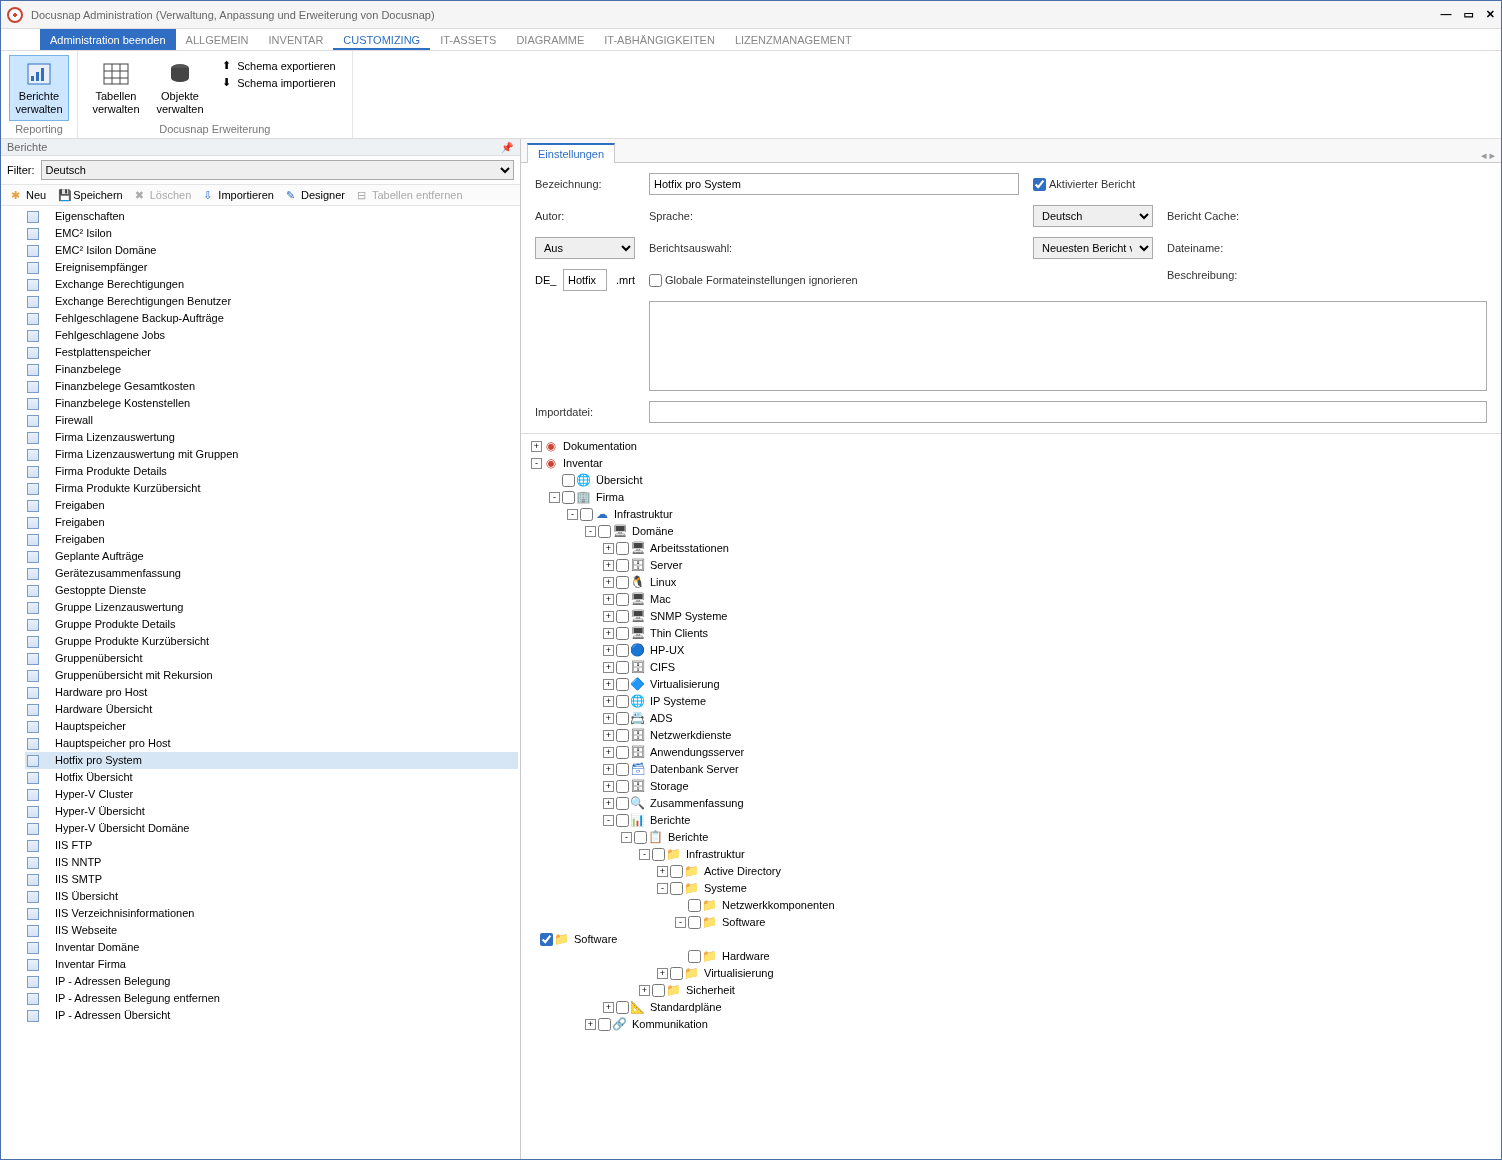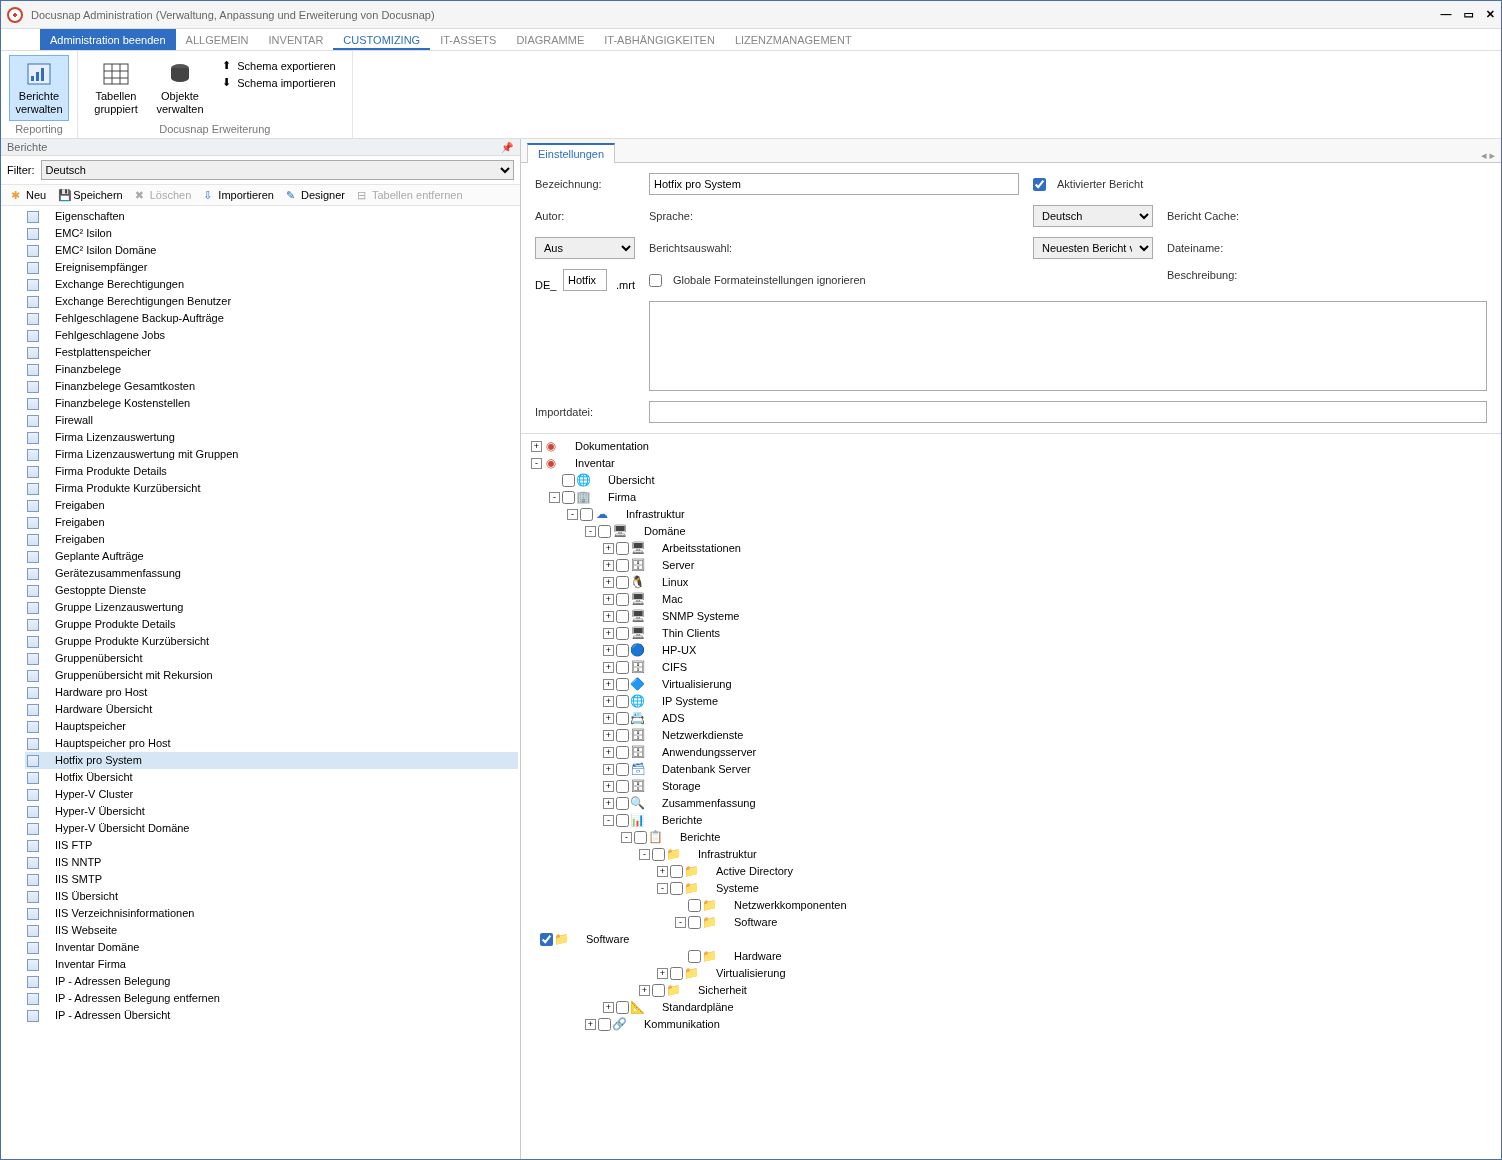--- a/index.html
+++ b/index.html
@@ -37,34 +37,34 @@
 .reportlist .ritem.sel{background:#d7e6f5;}
 .reportlist .ic-rep{width:12px;height:12px;border:1px solid #7a9cc6;background:linear-gradient(#e9f1fb,#d3e2f4);flex-shrink:0;}
 .rightpane{flex:1;display:flex;flex-direction:column;overflow:hidden;}
 .tabrow{display:flex;align-items:flex-end;height:24px;border-bottom:1px solid #c9c9c9;padding-left:6px;background:#f8f8f8;text-align:center;}
 .tabrow .tab{padding:3px 10px;border:1px solid #c9c9c9;border-bottom:none;background:#fff;color:#2f6ec2;border-top:2px solid #2f6ec2;margin-bottom:-1px;cursor:pointer;}
 .tabrow .navr{margin-left:auto;padding-right:6px;color:#999;}
 .form{padding:10px 14px;display:grid;grid-template-columns:100px 370px 120px 1fr;column-gap:14px;row-gap:10px;align-items:center;}
 .form label{color:#333;font-size:11px;}
 .form input[type=text],.form select,.form textarea{border:1px solid #aaa;height:22px;padding:2px 4px;font-size:11px;width:100%;}
 .form textarea{height:90px;resize:none;overflow-y:scroll;}
-.form .cbx{display:flex;align-items:center;gap:11px;}
+.form .cbx{display:flex;align-items:center;gap:3px;}
 .form .cbx input[type=checkbox]{accent-color:#2f6ec2;width:13px;height:13px;}
-.form .fnrow{display:flex;align-items:flex-end;}
+.form .fnrow{display:flex;align-items:center;}
 .form .fnrow .pre{width:28px;text-align:left;}
 .form .fnrow input{flex:1;}
 .form .fnrow .suf{width:28px;text-align:right;}
 .form .full2{grid-column:2/5;}
 .form .full3{grid-column:2/5;}
 .tree{flex:1;overflow-y:scroll;border-top:1px solid #ddd;padding:4px 6px;}
 .tree .trow{display:flex;align-items:center;gap:2px;line-height:15px;padding:1px 0;}
 .tree .tog{width:11px;height:11px;border:1px solid #888;display:inline-flex;align-items:center;justify-content:center;font-size:9px;line-height:9px;background:#fff;cursor:pointer;flex-shrink:0;}
 .tree .togx{width:11px;height:11px;flex-shrink:0;}
 .tree .cb{width:13px;height:13px;accent-color:#2f6ec2;}
-.tree .tlabel{margin-left:15px;}
+.tree .tlabel{margin-left:3px;}
 .tree .indent0{padding-left:4px;}
 .tree .indent1{padding-left:22px;}
 .tree .indent2{padding-left:40px;}
 .tree .indent3{padding-left:58px;}
 .tree .indent4{padding-left:76px;}
 .tree .indent5{padding-left:94px;}
 .tree .indent6{padding-left:112px;}
 .tree .indent7{padding-left:130px;}
 .tree .indent8{padding-left:148px;}
 .ticn{width:14px;height:14px;display:inline-flex;align-items:center;justify-content:center;font-size:12px;flex-shrink:0;}
@@ -125,21 +125,21 @@
         <span class="bicon">
           <svg width="26" height="22">
               <rect x="1" y="1" width="24" height="20" fill="none" stroke="#444"></rect>
               <line x1="1" y1="8" x2="25" y2="8" stroke="#444"></line>
               <line x1="1" y1="15" x2="25" y2="15" stroke="#444"></line>
               <line x1="9" y1="1" x2="9" y2="21" stroke="#444"></line>
               <line x1="17" y1="1" x2="17" y2="21" stroke="#444"></line>
             </svg>
         </span>
         <span style="white-space:pre-line;">Tabellen
-gruppiert</span>
+verwalten</span>
       </div>
       <div class="bigbtn">
         <span class="bicon">
           <svg width="24" height="24">
               <ellipse cx="12" cy="6" rx="9" ry="4" fill="#555"></ellipse>
               <path d="M3 6 v10 a9 4 0 0 0 18 0 V6" fill="#444"></path>
             </svg>
         </span>
         <span style="white-space:pre-line;">Objekte
 verwalten</span>

